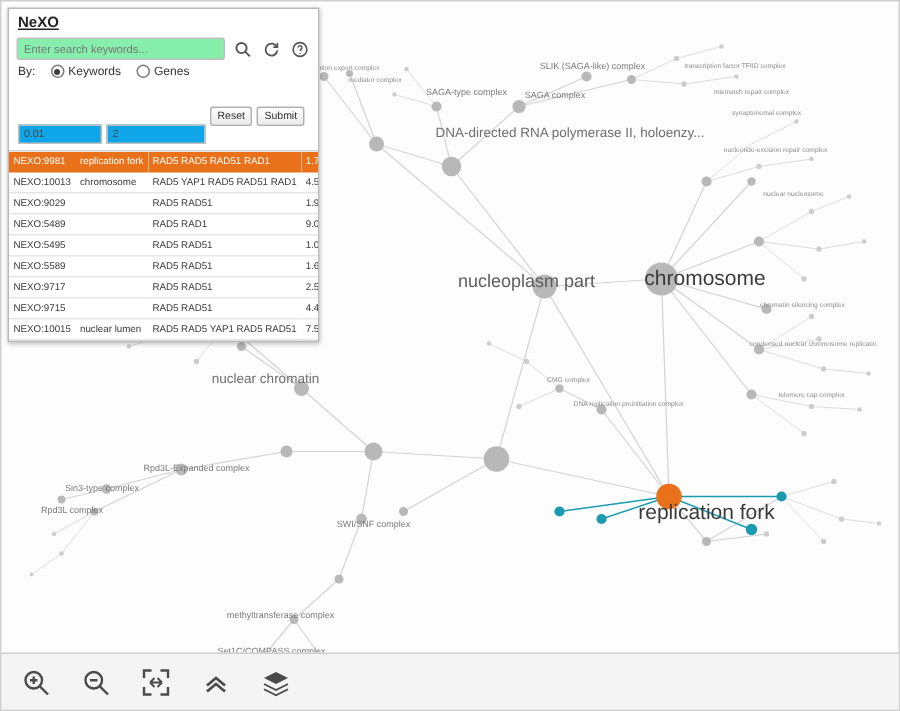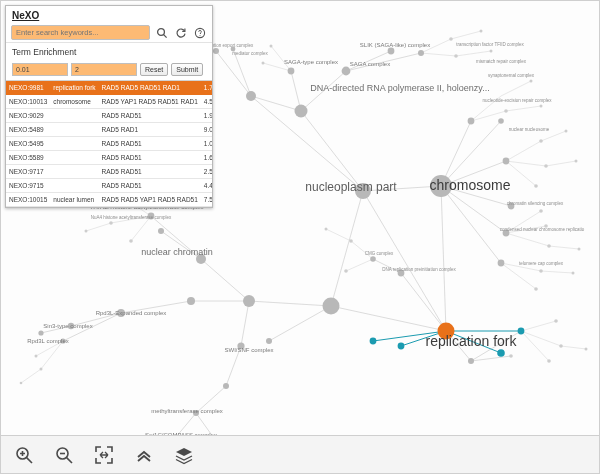--- a/index.html
+++ b/index.html
@@ -65,21 +65,21 @@
   }
   #search-input {
     flex: 1;
     height: 15px;
     border: 1px solid #bfbfbf;
     border-radius: 2px;
     font-size: 7.5px;
     padding: 0 4px;
     color: #555;
     box-sizing: border-box;
-    background: #fdba74;
+    background: #86efac;
     font-family: "Liberation Sans", sans-serif;
   }
   .icon-btn {
     width: 15px; height: 15px;
     display: flex; align-items: center; justify-content: center;
     color: #6f6f6f;
     cursor: pointer;
     background: transparent;
     border: none;
     padding: 0;
@@ -137,21 +137,22 @@
   }
   .param-input {
     width: 56px;
     height: 13px;
     border: 1px solid #bfbfbf;
     font-size: 7px;
     padding: 0 3px;
     box-sizing: border-box;
     color: #444;
     font-family: "Liberation Sans", sans-serif;
-    background: #fdba74;
+    background: #0ea5e9;
+    margin-top: 24px;
   }
   .param-input.wide { width: 66px; }
   .pbtn {
     height: 13px;
     min-width: 26px;
     border: 1px solid #b0b0b0;
     background: linear-gradient(#fdfdfd, #ececec);
     border-radius: 2px;
     font-size: 7px;
     color: #333;
@@ -375,21 +376,21 @@
         <circle cx="520" cy="330" r="3.4"></circle>
       </g>
 
       <circle cx="445" cy="330" r="8.5" fill="#e8711a"></circle>
     </svg>
 
     
     <div class="net-label large" style="left:350px; top:186px;">nucleoplasm part</div>
     <div class="net-label xlarge dark" style="left:469px; top:184px;">chromosome</div>
     <div class="net-label xlarge dark" style="left:470px; top:340px;">replication fork</div>
-    <div class="net-label med" style="left:399px; top:87px;">DNA-directed RNA polymerase II, holoenzy...</div>
+    <div class="net-label med" style="left:379px; top:87px;">DNA-directed RNA polymerase II, holoenzy...</div>
     <div class="net-label med" style="left:176px; top:251px;">nuclear chromatin</div>
     <div class="net-label small" style="left:130px; top:312px;">Rpd3L-Expanded complex</div>
     <div class="net-label small" style="left:67px;  top:325px;">Sin3-type complex</div>
     <div class="net-label small" style="left:47px;  top:340px;">Rpd3L complex</div>
     <div class="net-label small" style="left:248px; top:349px;">SWI/SNF complex</div>
     <div class="net-label small" style="left:186px; top:410px;">methyltransferase complex</div>
     <div class="net-label small" style="left:180px; top:434px;">Set1C/COMPASS complex</div>
     <div class="net-label small" style="left:146px; top:206px;">H4/H2A histone acetyltransferase complex</div>
     <div class="net-label small" style="left:310px; top:61px;">SAGA-type complex</div>
     <div class="net-label small" style="left:369px; top:63px;">SAGA complex</div>
@@ -429,22 +430,32 @@
       </div>
       <div class="icon-btn">
         <svg width="12" height="12" viewBox="0 0 12 12" fill="none" stroke="#555" stroke-width="1.1">
           <circle cx="6" cy="6" r="4.6"></circle>
           <path d="M4.7 4.7a1.3 1.3 0 1 1 1.7 1.3v1" stroke-width="1"></path>
           <circle cx="6" cy="8.6" r="0.5" fill="#555" stroke="none"></circle>
         </svg>
       </div>
     </div>
 
-
-    <div class="section-head">Term Enrichment</div>
+    <div class="radio-row">
+      <span>By:</span>
+      <span class="radio-item">
+        <span class="radio checked"></span>
+        <span>Keywords</span>
+      </span>
+      <span class="radio-item">
+        <span class="radio"></span>
+        <span>Genes</span>
+      </span>
+    </div>
+
 
     <div class="params-row">
       <input class="param-input" type="text" value="0.01" style="">
       <input class="param-input wide" type="text" value="2" style="">
       <button class="pbtn">Reset</button>
       <button class="pbtn">Submit</button>
     </div>
 
     <div id="results">
       <table class="res">

